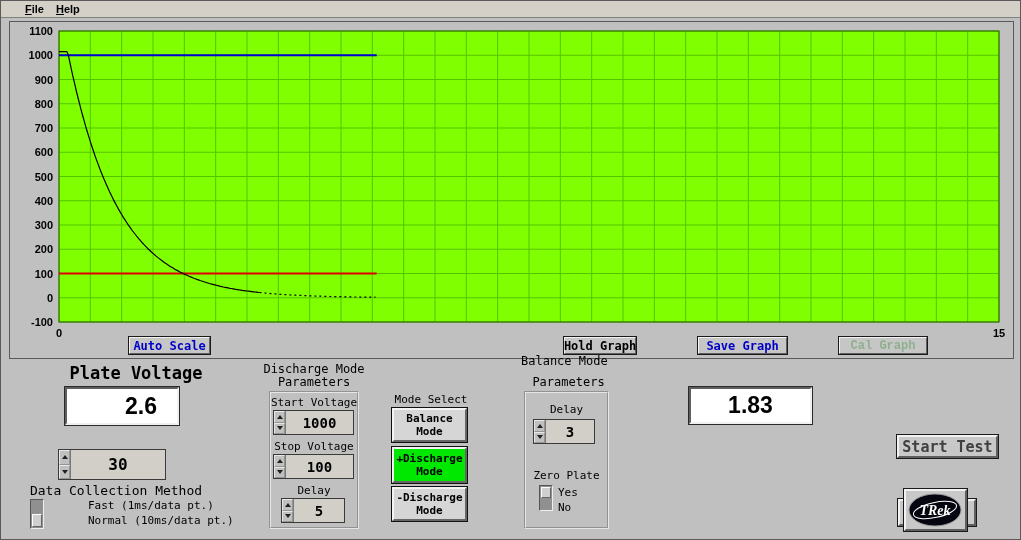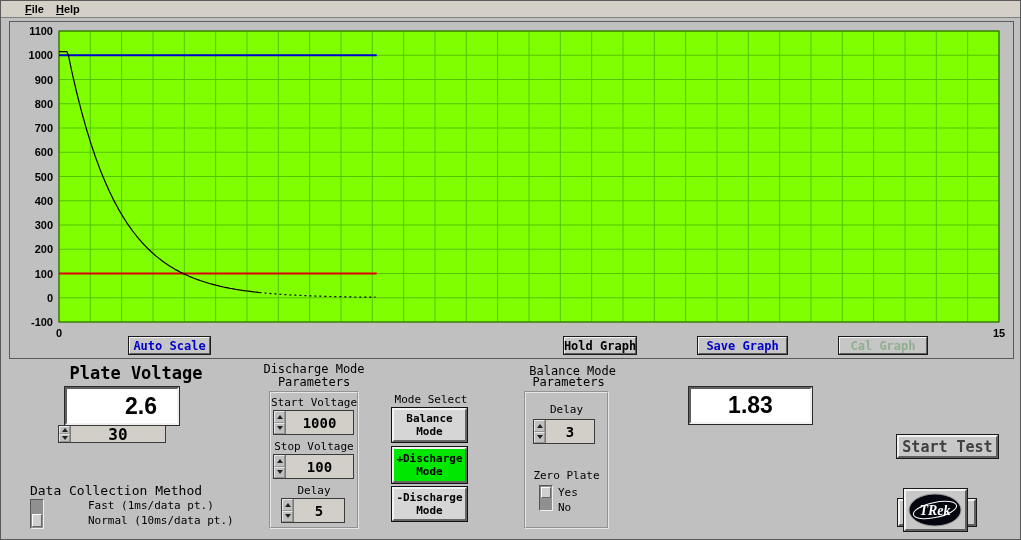--- a/index.html
+++ b/index.html
@@ -109,29 +109,29 @@
         <text class="tick" x="49" y="315" text-anchor="middle">0</text>
         <text class="tick" x="989" y="315" text-anchor="middle">15</text>
         <line x1="49.0" y1="33.3" x2="366.7" y2="33.3" stroke="#0000d0" stroke-width="2"></line>
         <line x1="49.0" y1="251.5" x2="366.7" y2="251.5" stroke="#e00000" stroke-width="2"></line>
         <polyline points="49.0,29.6 50.6,29.6 52.1,29.6 53.7,29.6 55.3,29.6 56.8,29.6 58.4,33.3 60.0,40.8 61.5,48.0 63.1,55.1 64.7,61.9 66.2,68.5 67.8,75.0 69.4,81.2 70.9,87.2 72.5,93.0 74.1,98.7 75.6,104.2 77.2,109.5 78.8,114.6 80.3,119.6 81.9,124.5 83.5,129.2 85.0,133.7 86.6,138.1 88.2,142.4 89.7,146.5 91.3,150.5 92.9,154.4 94.4,158.1 96.0,161.8 97.6,165.3 99.1,168.7 100.7,172.0 102.3,175.2 103.8,178.4 105.4,181.4 107.0,184.3 108.5,187.1 110.1,189.9 111.7,192.5 113.2,195.1 114.8,197.6 116.4,200.0 117.9,202.4 119.5,204.6 121.1,206.8 122.6,209.0 124.2,211.0 125.8,213.0 127.3,215.0 128.9,216.9 130.5,218.7 132.0,220.5 133.6,222.2 135.2,223.8 136.7,225.4 138.3,227.0 139.9,228.5 141.4,230.0 143.0,231.4 144.6,232.8 146.1,234.1 147.7,235.4 149.3,236.6 150.8,237.8 152.4,239.0 154.0,240.2 155.5,241.3 157.1,242.3 158.7,243.4 160.2,244.4 161.8,245.3 163.4,246.3 164.9,247.2 166.5,248.1 168.1,248.9 169.6,249.8 171.2,250.6 172.8,251.3 174.3,252.1 175.9,252.8 177.5,253.5 179.0,254.2 180.6,254.9 182.2,255.5 183.7,256.2 185.3,256.8 186.9,257.4 188.4,257.9 190.0,258.5 191.6,259.0 193.1,259.5 194.7,260.0 196.3,260.5 197.8,261.0 199.4,261.5 201.0,261.9 202.5,262.3 204.1,262.7 205.7,263.1 207.2,263.5 208.8,263.9 210.4,264.3 211.9,264.6 213.5,265.0 215.1,265.3 216.6,265.6 218.2,265.9 219.8,266.3 221.3,266.5 222.9,266.8 224.5,267.1 226.0,267.4 227.6,267.6 229.2,267.9 230.7,268.1 232.3,268.4 233.9,268.6 235.4,268.8 237.0,269.0 238.6,269.2 240.1,269.4 241.7,269.6 243.3,269.8 244.8,270.0 246.4,270.2 248.0,270.4 249.5,270.5" fill="none" stroke="#000000" stroke-width="1.2"></polyline>
         <polyline points="249.5,270.5 251.1,270.7 252.7,270.8 254.2,271.0 255.8,271.1 257.4,271.3 258.9,271.4 260.5,271.6 262.1,271.7 263.6,271.8 265.2,271.9 266.8,272.1 268.3,272.2 269.9,272.3 271.5,272.4 273.0,272.5 274.6,272.6 276.2,272.7 277.7,272.8 279.3,272.9 280.9,273.0 282.4,273.1 284.0,273.1 285.6,273.2 287.1,273.3 288.7,273.4 290.3,273.4 291.8,273.5 293.4,273.6 295.0,273.7 296.5,273.7 298.1,273.8 299.7,273.8 301.2,273.9 302.8,274.0 304.4,274.0 305.9,274.1 307.5,274.1 309.1,274.2 310.6,274.2 312.2,274.3 313.8,274.3 315.3,274.4 316.9,274.4 318.5,274.4 320.0,274.5 321.6,274.5 323.2,274.6 324.7,274.6 326.3,274.6 327.9,274.7 329.4,274.7 331.0,274.7 332.6,274.8 334.1,274.8 335.7,274.8 337.3,274.9 338.8,274.9 340.4,274.9 342.0,274.9 343.5,275.0 345.1,275.0 346.7,275.0 348.2,275.0 349.8,275.1 351.4,275.1 352.9,275.1 354.5,275.1 356.1,275.1 357.6,275.2 359.2,275.2 360.8,275.2 362.3,275.2 363.9,275.2 365.5,275.2" fill="none" stroke="#000000" stroke-width="1.2" stroke-dasharray="2 3"></polyline>
       </svg>
     <div class="cbtn" style="left: 119px; width: 81px; color: rgb(0, 0, 200);">Auto Scale</div>
     <div class="cbtn" style="left: 554px; width: 72px; color: rgb(0, 0, 0);">Hold Graph</div>
     <div class="cbtn" style="left: 688px; width: 89px; color: rgb(0, 0, 200);">Save Graph</div>
-    <div class="cbtn" style="left: 829px; width: 88px; color: rgb(143, 176, 143);">Cal Graph</div>
+    <div class="cbtn" style="left: 829px; width: 88px; color: rgb(143, 176, 143); font-family: Liberation Mono, monospace;">Cal Graph</div>
   </div>
 
   <div class="heading" style="left:60px;top:362px;width:150px">Plate Voltage</div>
   <div class="value-box" style="left:64px;top:386px;width:114px;height:38px">
     <span class="value-text">2.6</span>
   </div>
 
-  <div class="spinner" style="left:57px;top:424px;width:108px;height:18px">
+  <div class="spinner" style="left:57px;top:448px;width:108px;height:31px">
     <div class="spin-arrows">
       <div class="spin-btn">
           <div class="tri-up"></div>
         </div>
       <div class="spin-btn">
           <div class="tri-down"></div>
         </div>
     </div>
     <div class="spin-value big">30</div>
   </div>
@@ -191,21 +191,21 @@
   </div>
   <div class="mode-btn" style="left: 391px; top: 446px; width: 75px; height: 36px; background: rgb(0, 232, 0);">
     <div>+Discharge</div>
     <div>Mode</div>
   </div>
   <div class="mode-btn" style="left:391px;top:486px;width:75px;height:34px">
     <div>-Discharge</div>
     <div>Mode</div>
   </div>
 
-  <div class="label12" style="left:520px;top:363px;width:95px;text-align:right">Balance Mode</div>
+  <div class="label12" style="left:520px;top:353px;width:95px;text-align:left">Balance Mode</div>
   <div class="label12" style="left:520px;top:374px;width:95px;text-align:center">Parameters</div>
   <div class="groupbox" style="left:523px;top:390px;width:85px;height:138px">
     <div class="label11" style="left:0;top:10px;width:100%;text-align:center">Delay</div>
     <div class="spinner" style="left:7px;top:26px;width:62px;height:25px">
       <div class="spin-arrows">
         <div class="spin-btn">
             <div class="tri-up"></div>
           </div>
         <div class="spin-btn">
             <div class="tri-down"></div>

